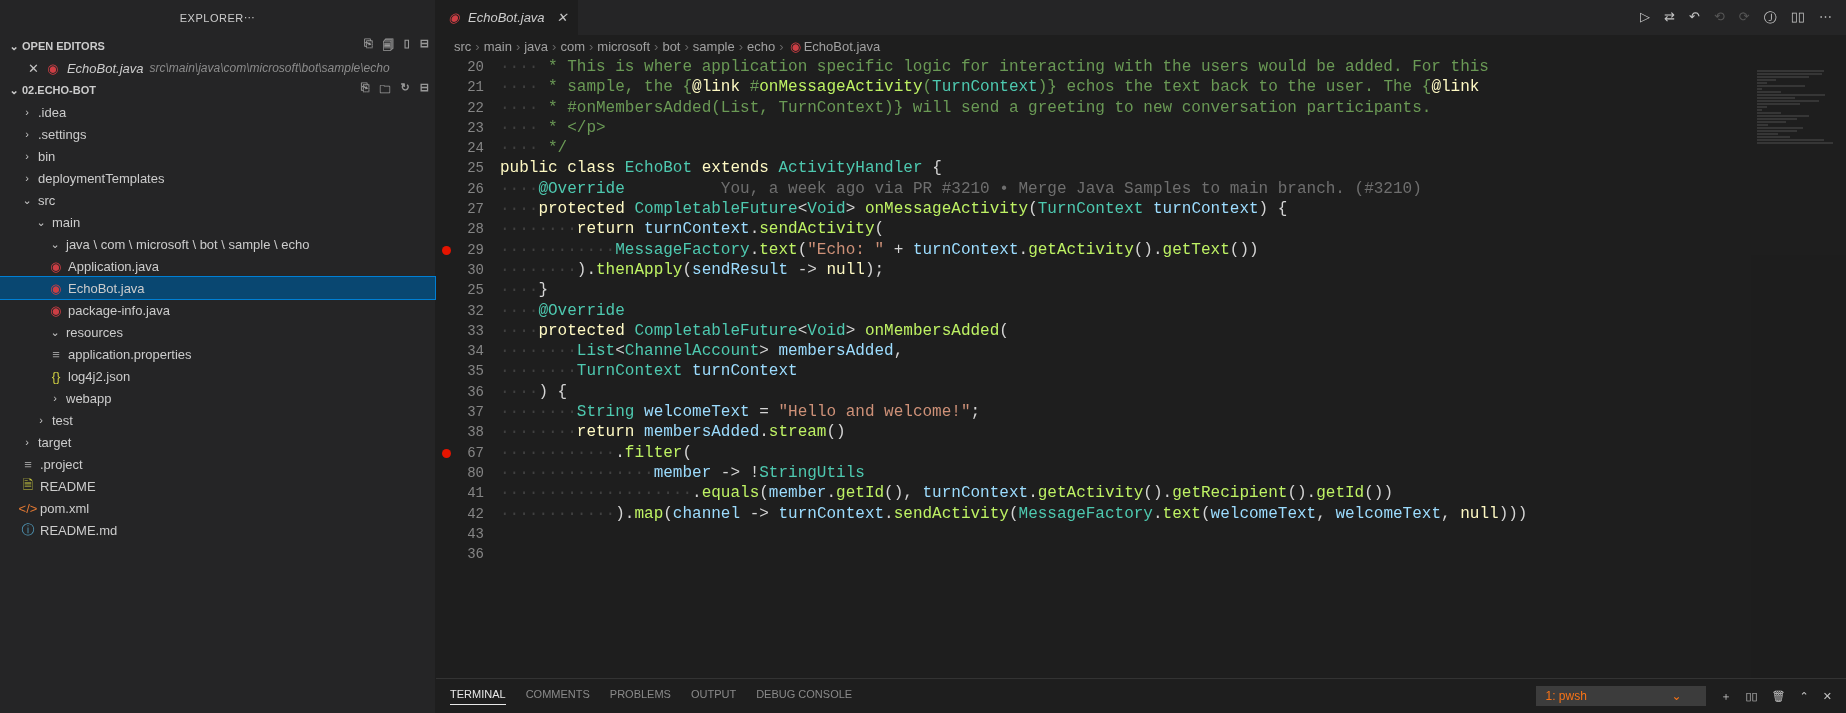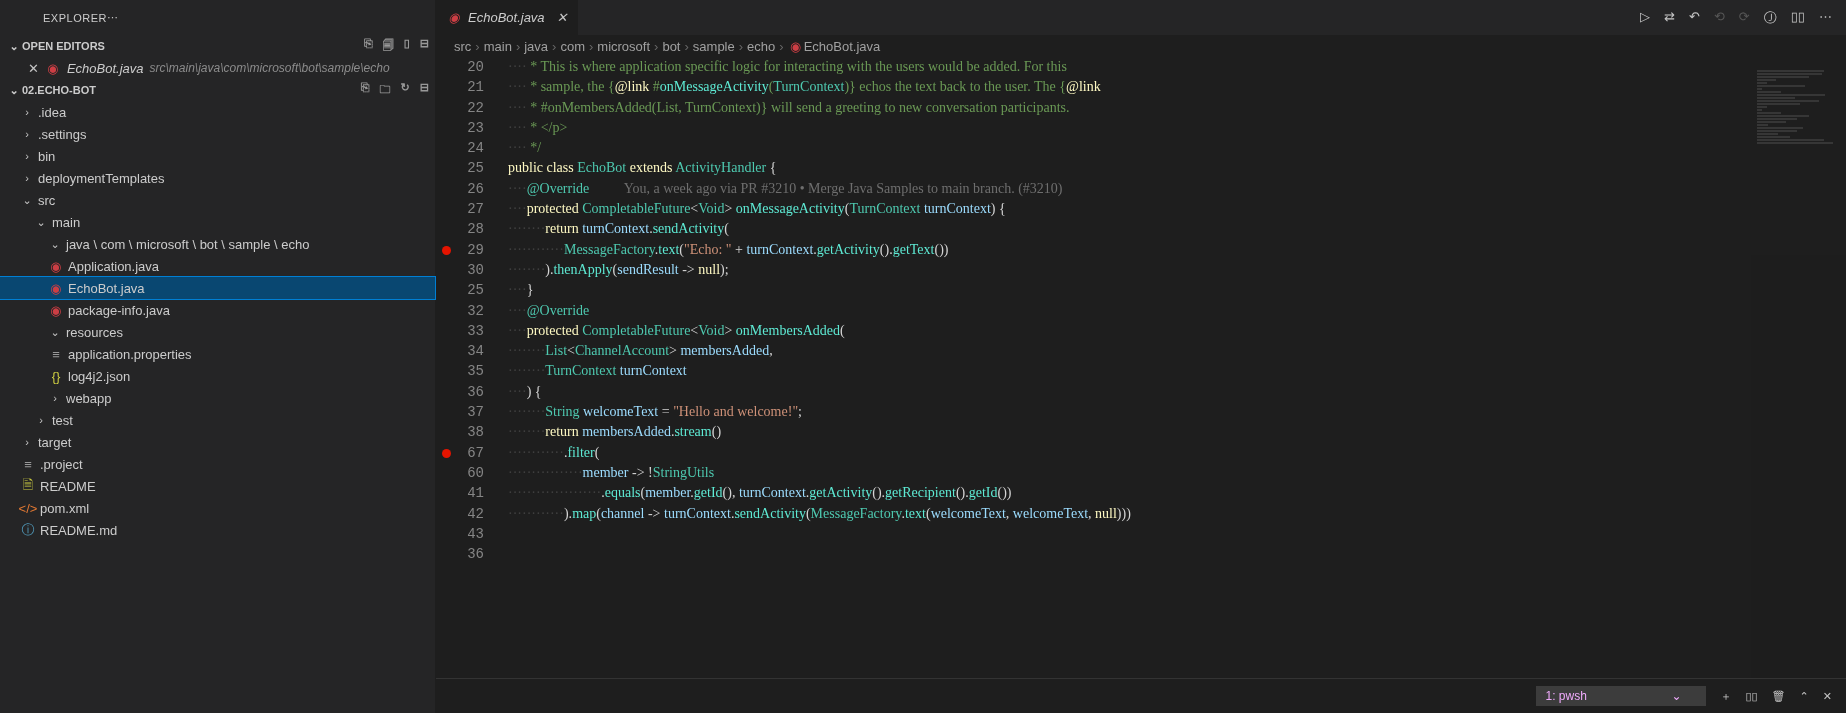--- a/index.html
+++ b/index.html
@@ -15,27 +15,26 @@
 }
 .sidebar {
   width: 436px;
   background: #252526;
   display: flex;
   flex-direction: column;
   border-right: 1px solid #1e1e1e;
 }
 .explorer-header {
   display: flex;
-  justify-content: flex-start;
+  justify-content: center;
   align-items: center;
   padding: 4px 12px;
   height: 35px;
   font-size: 11px;
   letter-spacing: 0.5px;
-  margin-left: 31px;
 }
 .section-header {
   display: flex;
   align-items: center;
   padding: 2px 6px;
   height: 22px;
   font-size: 11px;
   font-weight: 700;
   cursor: pointer;
 }
@@ -119,32 +118,31 @@
   color: #858585;
   font-family: Consolas, "Courier New", monospace;
   font-size: 14px;
   line-height: 20.3px;
   position: relative;
 }
 .bp-col { position: absolute; left: 6px; width: 10px; }
 .bp { width: 9px; height: 9px; border-radius: 50%; background: #e51400; position: absolute; }
 .code {
   flex: 1;
-  font-family: Liberation Serif, serif;
-  font-size: 14px;
+  font-family: Liberation Mono, monospace;
+  font-size: 16px;
   line-height: 20.3px;
   white-space: pre;
   color: #d4d4d4;
-  margin-left: 8px;
 }
 .ws { color: #404040; }
 .t-c { color: #6a9955; }
 .t-k { color: #fef9c3; }
 .t-cl { color: #4ec9b0; }
-.t-m { color: #5eead4; }
+.t-m { color: #bef264; }
 .t-p { color: #9cdcfe; }
 .t-s { color: #ce9178; }
 .t-lens { color: #6e6e6e; }
 .minimap {
   width: 95px;
   background: #1e1e1e;
   opacity: 0.55;
   position: relative;
 }
 .minimap .mline { height: 2px; margin: 1px 6px; background: #4a4a4a; }
@@ -157,21 +155,21 @@
   padding: 0 14px;
   gap: 20px;
   font-size: 11px;
 }
 .panel .ptab { color: #8a8a8a; cursor: pointer; padding-bottom: 4px; }
 .panel .ptab.active { color: #e7e7e7; border-bottom: 1px solid #e7e7e7; }
 .panel-right { margin-left: auto; display: flex; align-items: center; gap: 14px; color: #c5c5c5; }
 .terminal-select {
   background: #3c3c3c;
   border: 1px solid #3c3c3c;
-  color: #f0abfc;
+  color: #f97316;
   padding: 2px 24px 2px 8px;
   font-size: 12px;
   width: 170px;
   display: flex;
   justify-content: space-between;
   align-items: center;
 }
 </style>
 </head>
 <body>
@@ -352,21 +350,21 @@
         <div>30</div>
         <div>25</div>
         <div>32</div>
         <div>33</div>
         <div>34</div>
         <div>35</div>
         <div>36</div>
         <div>37</div>
         <div>38</div>
         <div>67</div>
-        <div>60</div>
+        <div>80</div>
         <div>41</div>
         <div>42</div>
         <div>43</div>
         <div>36</div>
       </div>
     <div class="code" id="code"><div><span class="ws">····</span><span class="t-c"> * This is where application specific logic for interacting with the users would be added. For this</span></div><div><span class="ws">····</span><span class="t-c"> * sample, the {</span><span class="t-k">@link</span><span class="t-c"> #</span><span class="t-m">onMessageActivity</span><span class="t-c">(</span><span class="t-cl">TurnContext</span><span class="t-c">)} echos the text back to the user. The {</span><span class="t-k">@link</span></div><div><span class="ws">····</span><span class="t-c"> * #onMembersAdded(List, TurnContext)} will send a greeting to new conversation participants.</span></div><div><span class="ws">····</span><span class="t-c"> * &lt;/p&gt;</span></div><div><span class="ws">····</span><span class="t-c"> */</span></div><div><span class="t-k">public</span> <span class="t-k">class</span> <span class="t-cl">EchoBot</span> <span class="t-k">extends</span> <span class="t-cl">ActivityHandler</span> {</div><div></div><div><span class="ws">····</span><span class="t-cl">@Override</span>          <span class="t-lens">You, a week ago via PR #3210 • Merge Java Samples to main branch. (#3210)</span></div><div><span class="ws">····</span><span class="t-k">protected</span> <span class="t-cl">CompletableFuture</span>&lt;<span class="t-cl">Void</span>&gt; <span class="t-m">onMessageActivity</span>(<span class="t-cl">TurnContext</span> <span class="t-p">turnContext</span>) {</div><div><span class="ws">········</span><span class="t-k">return</span> <span class="t-p">turnContext</span>.<span class="t-m">sendActivity</span>(</div><div><span class="ws">············</span><span class="t-cl">MessageFactory</span>.<span class="t-m">text</span>(<span class="t-s">"Echo: "</span> + <span class="t-p">turnContext</span>.<span class="t-m">getActivity</span>().<span class="t-m">getText</span>())</div><div><span class="ws">········</span>).<span class="t-m">thenApply</span>(<span class="t-p">sendResult</span> -&gt; <span class="t-k">null</span>);</div><div><span class="ws">····</span>}</div><div></div><div><span class="ws">····</span><span class="t-cl">@Override</span></div><div><span class="ws">····</span><span class="t-k">protected</span> <span class="t-cl">CompletableFuture</span>&lt;<span class="t-cl">Void</span>&gt; <span class="t-m">onMembersAdded</span>(</div><div><span class="ws">········</span><span class="t-cl">List</span>&lt;<span class="t-cl">ChannelAccount</span>&gt; <span class="t-p">membersAdded</span>,</div><div><span class="ws">········</span><span class="t-cl">TurnContext</span> <span class="t-p">turnContext</span></div><div><span class="ws">····</span>) {</div><div><span class="ws">········</span><span class="t-cl">String</span> <span class="t-p">welcomeText</span> = <span class="t-s">"Hello and welcome!"</span>;</div><div><span class="ws">········</span><span class="t-k">return</span> <span class="t-p">membersAdded</span>.<span class="t-m">stream</span>()</div><div><span class="ws">············</span>.<span class="t-m">filter</span>(</div><div><span class="ws">················</span><span class="t-p">member</span> -&gt; !<span class="t-cl">StringUtils</span></div><div><span class="ws">····················</span>.<span class="t-m">equals</span>(<span class="t-p">member</span>.<span class="t-m">getId</span>(), <span class="t-p">turnContext</span>.<span class="t-m">getActivity</span>().<span class="t-m">getRecipient</span>().<span class="t-m">getId</span>())</div><div><span class="ws">············</span>).<span class="t-m">map</span>(<span class="t-p">channel</span> -&gt; <span class="t-p">turnContext</span>.<span class="t-m">sendActivity</span>(<span class="t-cl">MessageFactory</span>.<span class="t-m">text</span>(<span class="t-p">welcomeText</span>, <span class="t-p">welcomeText</span>, <span class="t-k">null</span>)))</div></div>
     <div class="minimap">
       <div style="height:12px;"></div>
       <div class="mline" style="width:70%"></div>
         <div class="mline" style="width:68%"></div>
@@ -390,20 +388,27 @@
         <div class="mline" style="width:48%"></div>
       <div class="mline" style="width:42%"></div>
         <div class="mline" style="width:22%"></div>
       <div class="mline" style="width:35%"></div>
         <div class="mline" style="width:70%"></div>
       <div class="mline" style="width:80%"></div>
     </div>
   </div>
 
   <div class="panel">
+    <div id="ptabs" style="display:flex;gap:20px;">
+        <span class="ptab active">TERMINAL</span>
+        <span class="ptab">COMMENTS</span>
+        <span class="ptab">PROBLEMS</span>
+        <span class="ptab">OUTPUT</span>
+        <span class="ptab">DEBUG CONSOLE</span>
+      </div>
     <div class="panel-right">
       <div class="terminal-select">
         <span>1: pwsh</span>
         <span>⌄</span>
       </div>
       <span>＋</span>
       <span>▯▯</span>
       <span>🗑</span>
       <span>⌃</span>
       <span>✕</span>

